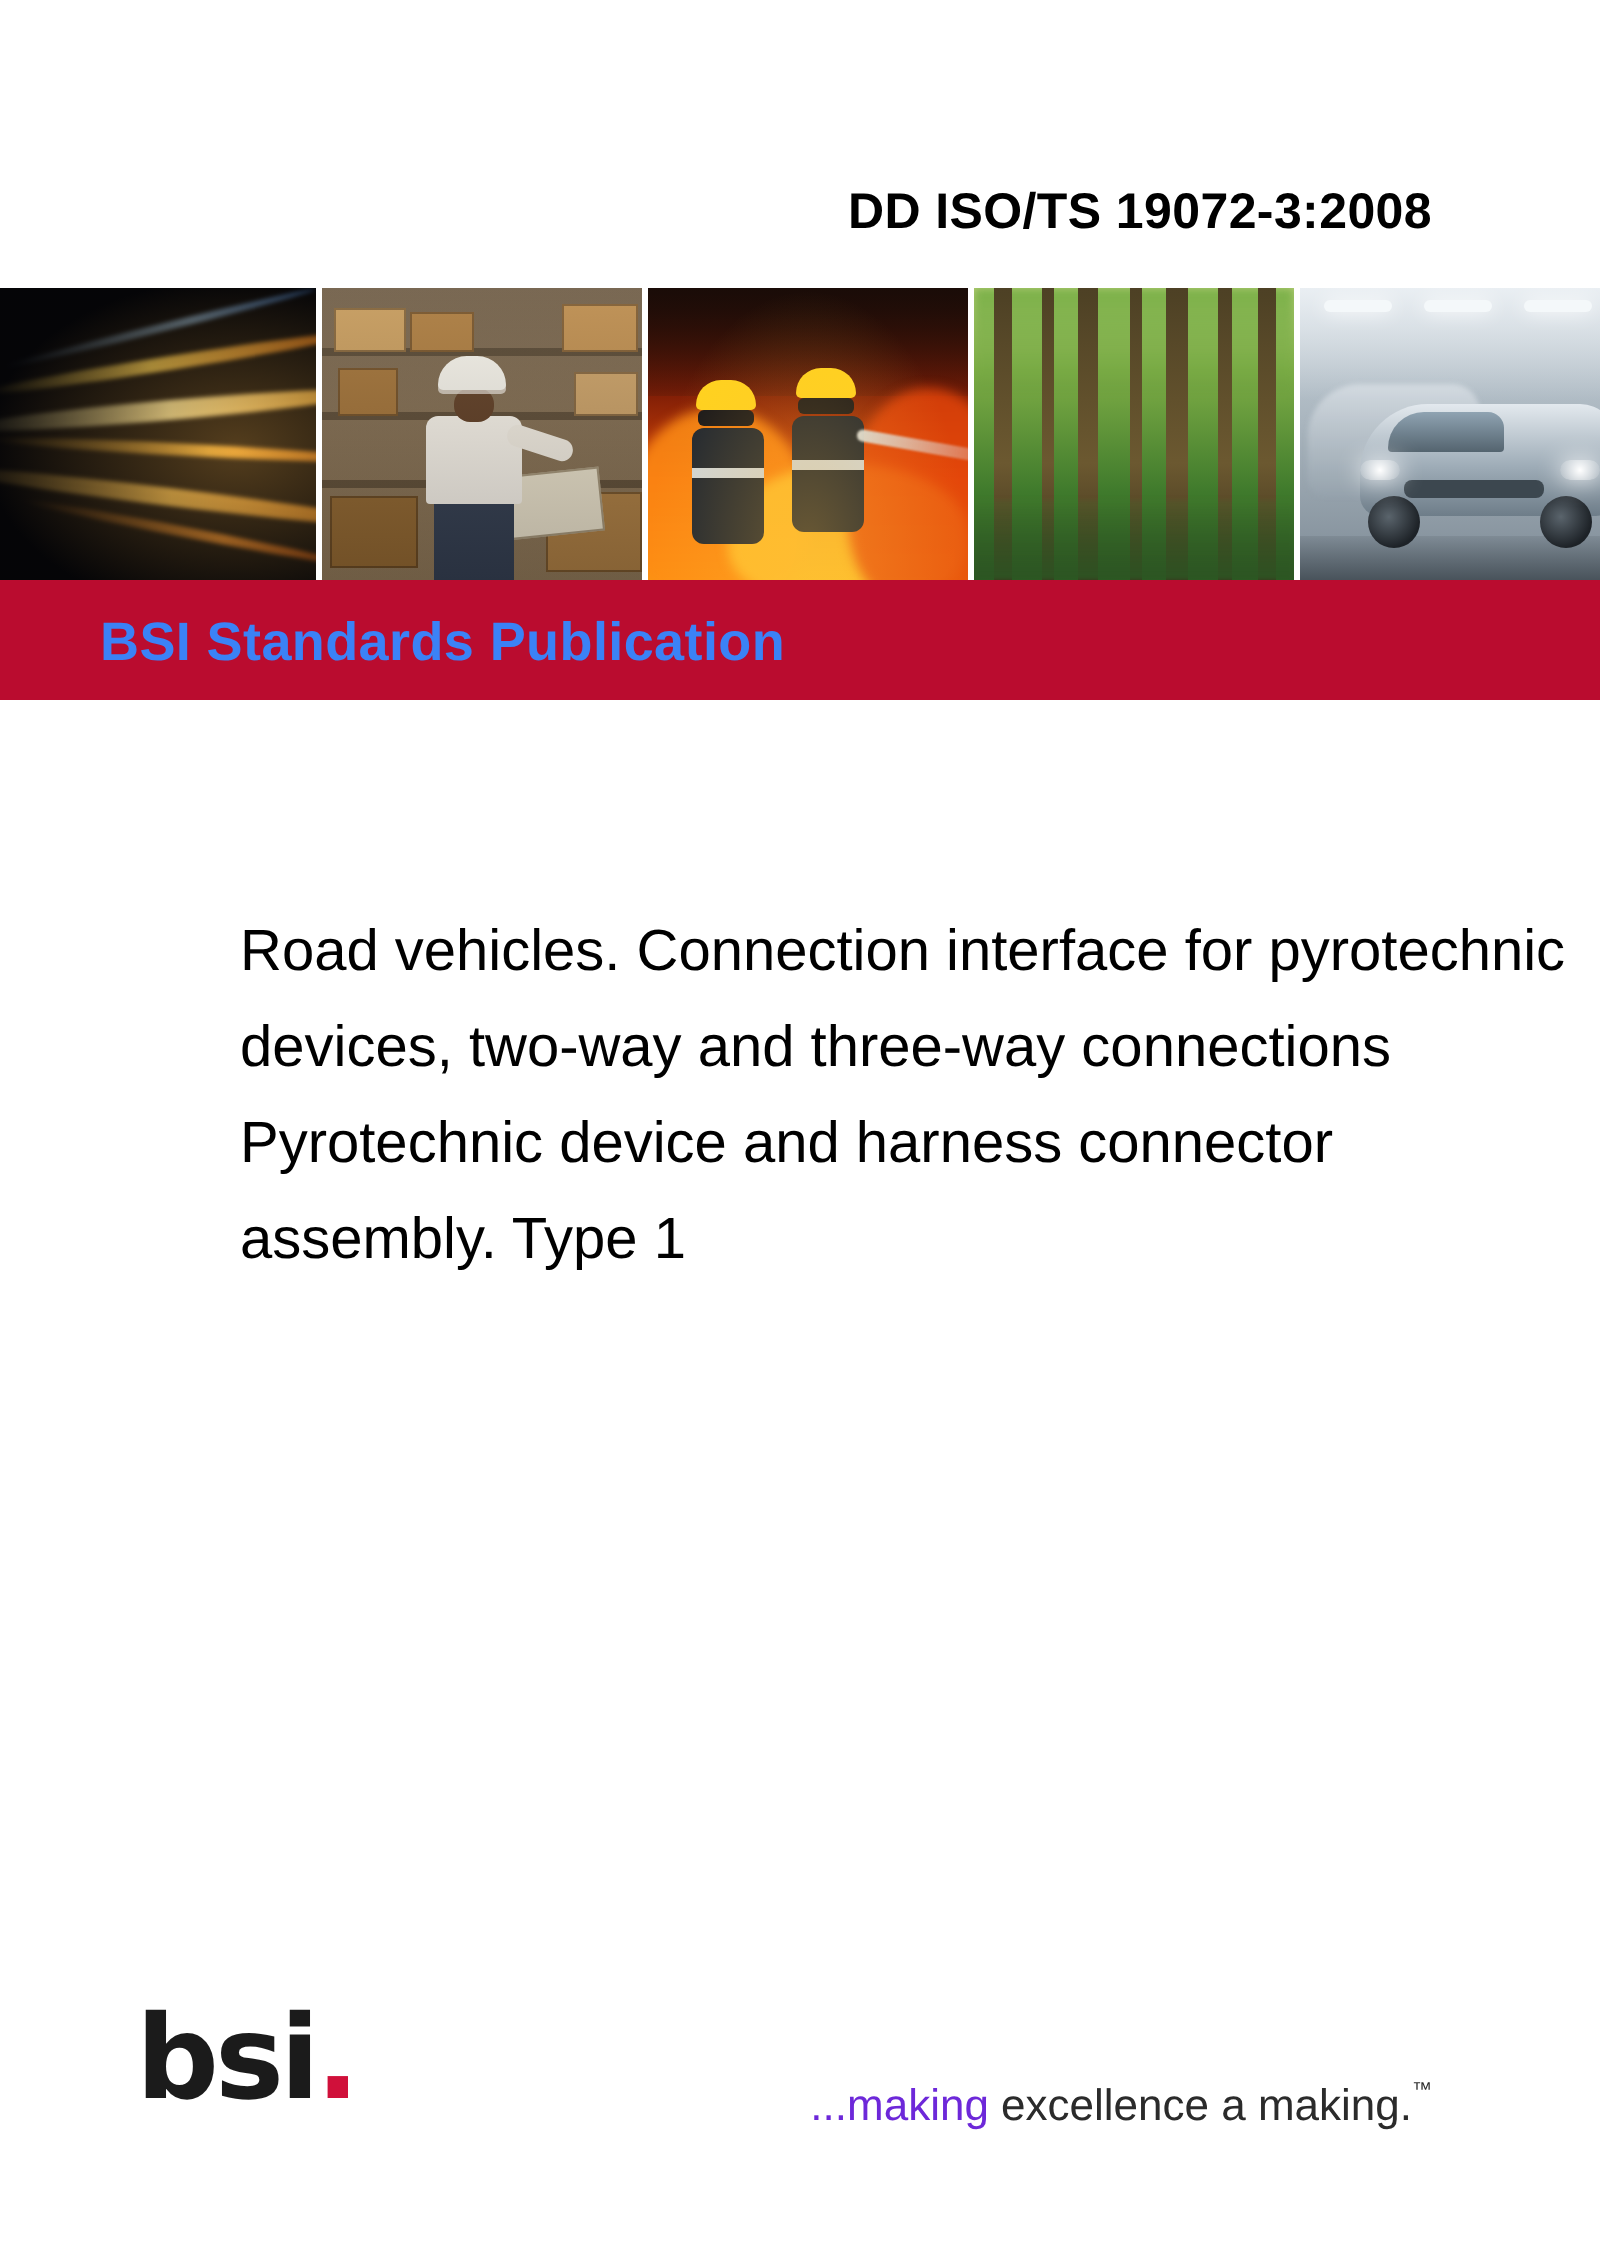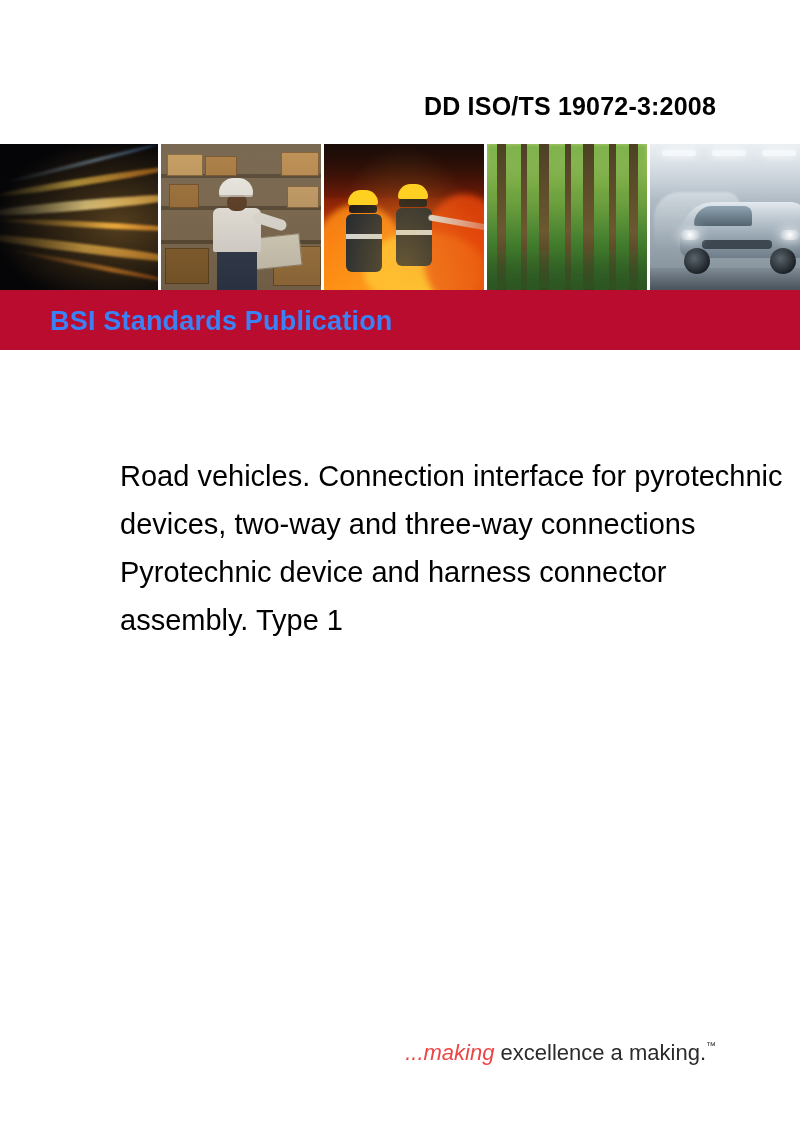--- a/index.html
+++ b/index.html
@@ -315,21 +315,21 @@
     color: #d0103a;
   }
   .tagline {
     position: absolute;
     right: 36px;
     top: 1040px;
     font-size: 22px;
     color: #2b2b2b;
     white-space: nowrap;
   }
-  .tagline .lead { color: #ef4444; font-style: italic; }
+  .tagline .lead { color: #6d28d9; }
   .tagline .tm { font-size: 10px; vertical-align: top; color: #2b2b2b; }
 </style>
 </head>
 <body>
 
 <div class="page">
 
   <div class="std-number">DD ISO/TS 19072-3:2008</div>
 
   <div class="strip">
@@ -413,16 +413,19 @@
       <div class="headl h2"></div>
     </div>
 
   </div>
 
   <div class="banner"></div>
   <div class="banner-text">BSI Standards Publication</div>
 
   <div class="title">Road vehicles. Connection interface for pyrotechnic devices, two-way and three-way connections Pyrotechnic device and harness connector assembly. Type 1</div>
 
+  <div class="logo">
+    <div class="logo-text"><span>bsi</span><span class="logo-dot">.</span></div>
+  </div>
 
   <div class="tagline"><span class="lead">...making</span><span> excellence a making.</span><span class="tm">™</span></div>
 
 </div>
 
 </body></html>

